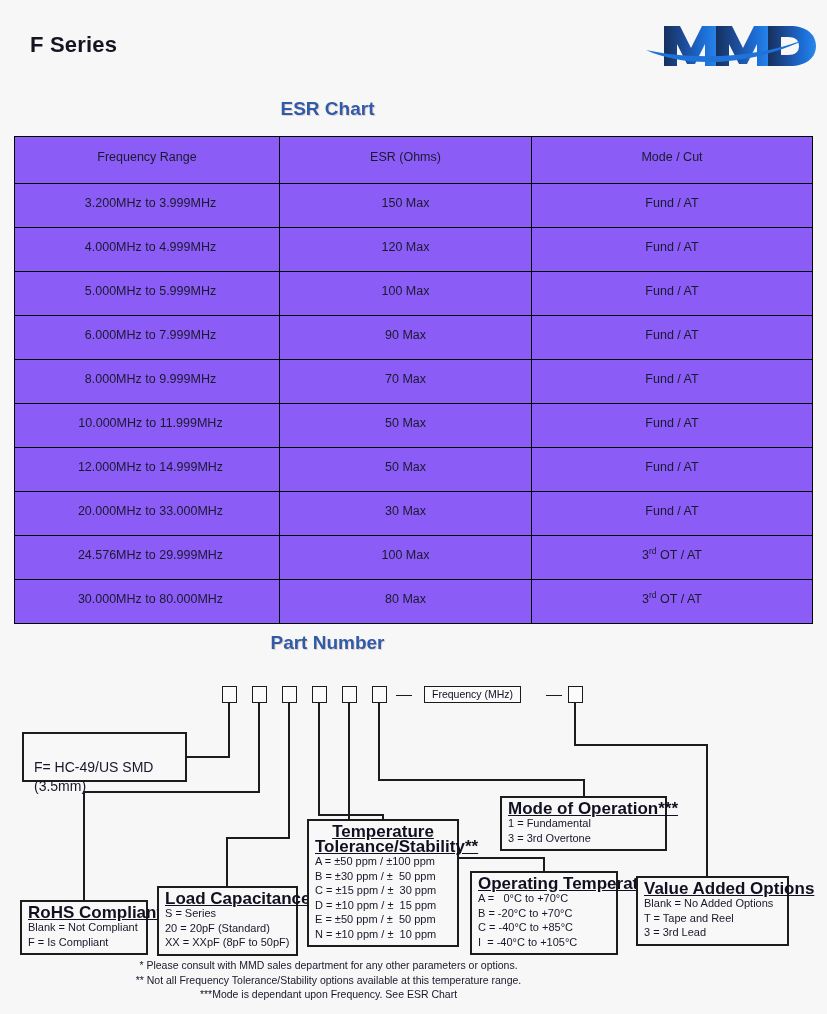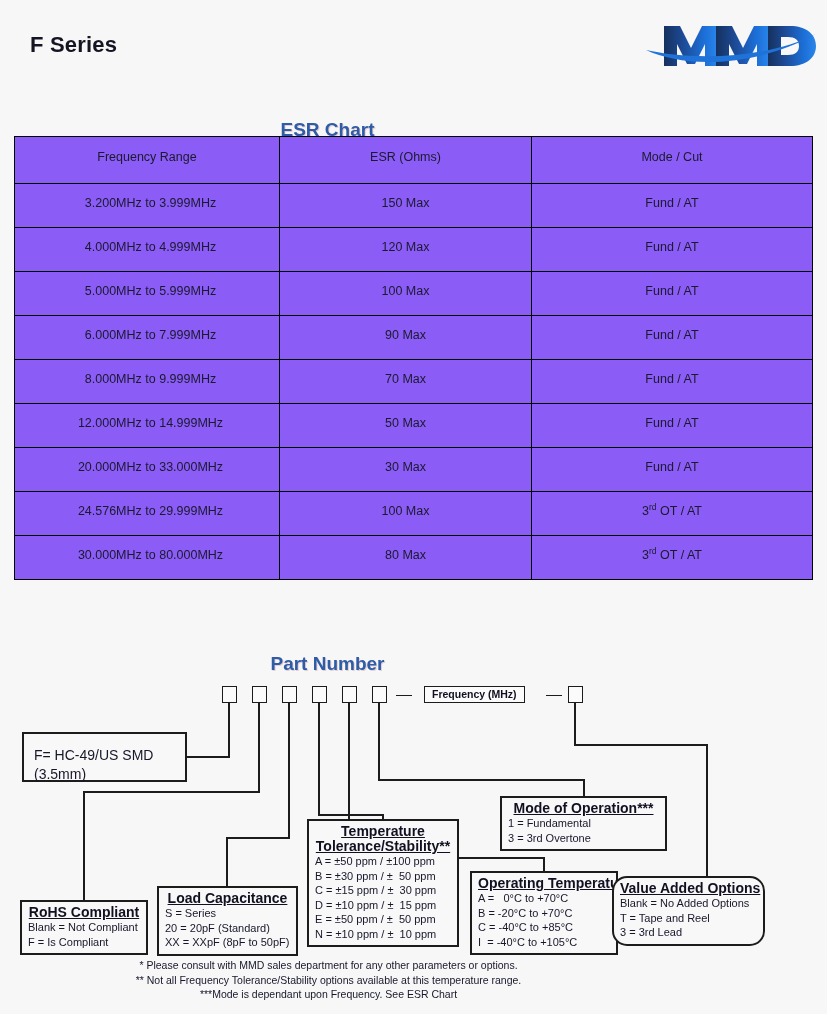--- a/index.html
+++ b/index.html
@@ -17,21 +17,20 @@
     position:absolute;left:18px;top:20px;
     font-size:22px;font-weight:bold;letter-spacing:.2px;
     color:#141422;
   }
   #brand-logo{position:absolute;right:20px;top:8px;width:175px;height:52px;}
   
   .section-title{
     position:absolute;width:655px;text-align:center;
     font-size:19px;font-weight:bold;color:#2e5ca6;
     text-shadow:1px 1px 0 rgba(190,110,120,.30);
-    margin-top:21px;
   }
   #esr-title{top:98px;}
   #pn-title{top:632px;}
   
   #esr-table{
     position:absolute;left:14px;top:136px;
     width:798px;border-collapse:collapse;
     table-layout:fixed;background:#8b5cf6;
   }
   #esr-table col.c1{width:265px;}
@@ -53,47 +52,47 @@
   .slot{
     position:absolute;width:15px;height:17px;
     border:1.7px solid #1c1c1c;background:#fbfbfb;box-sizing:border-box;
   }
   .dash{
     position:absolute;height:0;border-top:1.7px solid #1c1c1c;width:16px;
   }
   #freq-box{
     position:absolute;border:1.7px solid #1c1c1c;background:#fbfbfb;
     box-sizing:border-box;height:17px;padding:0 7px;
-    font-size:10.5px;font-weight:bold;line-height:15px;
+    font-size:10.5px;font-weight:normal;line-height:15px;
     white-space:nowrap;color:#101020;
   }
   
   #wires{position:absolute;left:0;top:0;width:827px;height:354px;}
   
   .callout{
     position:absolute;border:2px solid #1c1c1c;background:#f8f8f8;
     box-sizing:border-box;padding:3px 6px 4px 6px;
     font-size:11px;line-height:14.5px;color:#17172a;
   }
   .callout .ct{
     display:block;text-align:center;font-weight:bold;
-    text-decoration:underline;font-size:14px;line-height:15px;
+    text-decoration:underline;font-size:17px;line-height:15px;
     white-space:nowrap;color:#101020;
   }
   .callout .cl{display:block;white-space:pre;}
   #box-package{
     left:22px;top:72px;width:165px;height:50px;
-    padding:12px 0 0 10px;font-size:14px;line-height:19px;
+    padding:24px 0 0 10px;font-size:14px;line-height:19px;
   }
   #box-rohs{left:20px;top:240px;width:128px;}
   #box-load{left:157px;top:226px;width:141px;}
   #box-temp{left:307px;top:159px;width:152px;}
   #box-oper{left:470px;top:211px;width:148px;}
   #box-mode{left:500px;top:136px;width:167px;}
-  #box-value{left:612px;top:216px;width:153px;border-radius:15px;}
+  #box-value{left:636px;top:216px;width:153px;}
   
   #footnotes{
     position:absolute;left:0;top:958px;width:657px;text-align:center;
     font-size:10.5px;line-height:14.5px;color:#17172a;
   }
   #footnotes div{white-space:nowrap;}
 </style>
 </head>
 <body>
 
@@ -152,20 +151,25 @@
         <td class="range">6.000MHz to 7.999MHz</td>
         <td class="mid">90 Max</td>
         <td class="mode">Fund / AT</td>
       </tr>
       <tr>
         <td class="range">8.000MHz to 9.999MHz</td>
         <td class="mid">70 Max</td>
         <td class="mode">Fund / AT</td>
       </tr>
       <tr>
+        <td class="range">10.000MHz to 11.999MHz</td>
+        <td class="mid">50 Max</td>
+        <td class="mode">Fund / AT</td>
+      </tr>
+      <tr>
         <td class="range">12.000MHz to 14.999MHz</td>
         <td class="mid">50 Max</td>
         <td class="mode">Fund / AT</td>
       </tr>
       <tr>
         <td class="range">20.000MHz to 33.000MHz</td>
         <td class="mid">30 Max</td>
         <td class="mode">Fund / AT</td>
       </tr>
       <tr>

